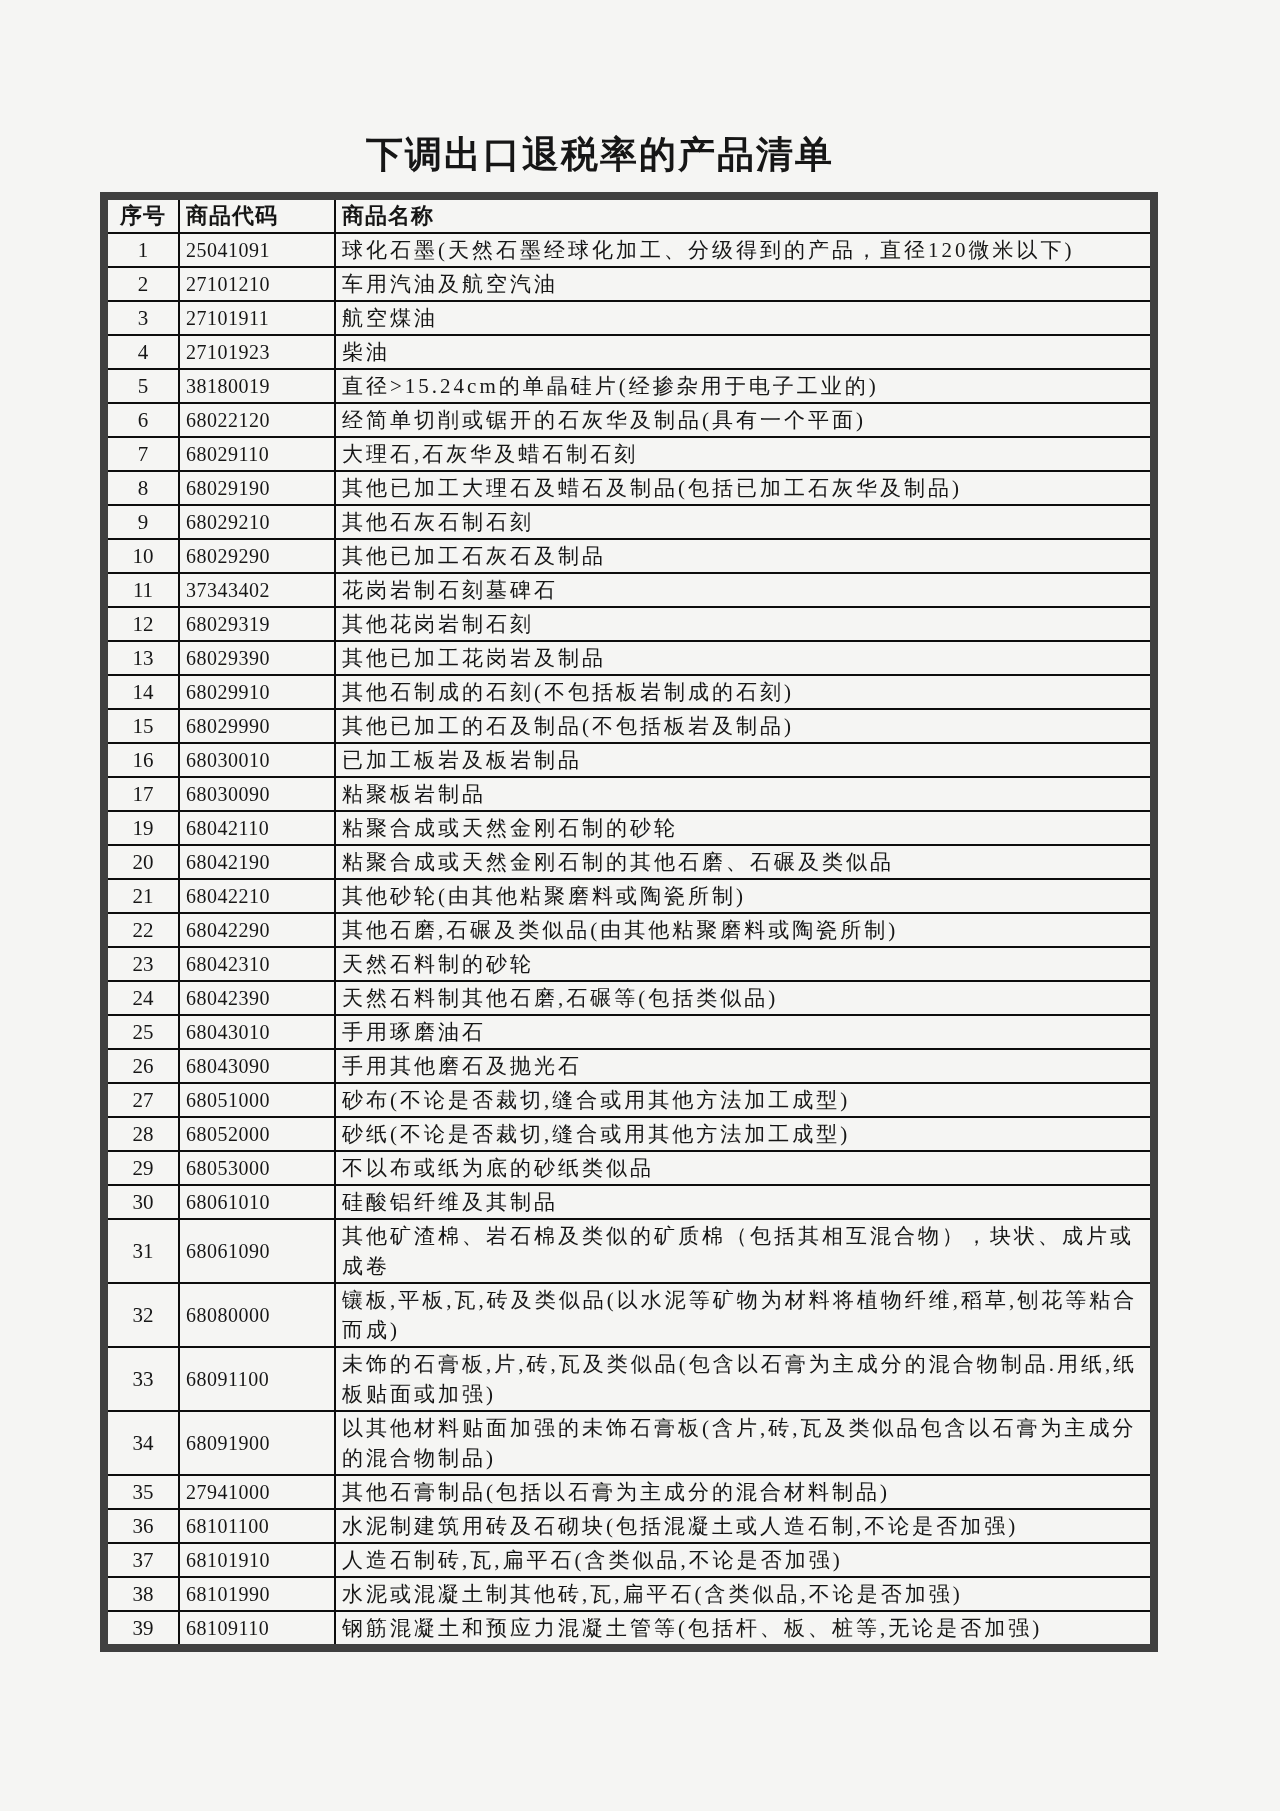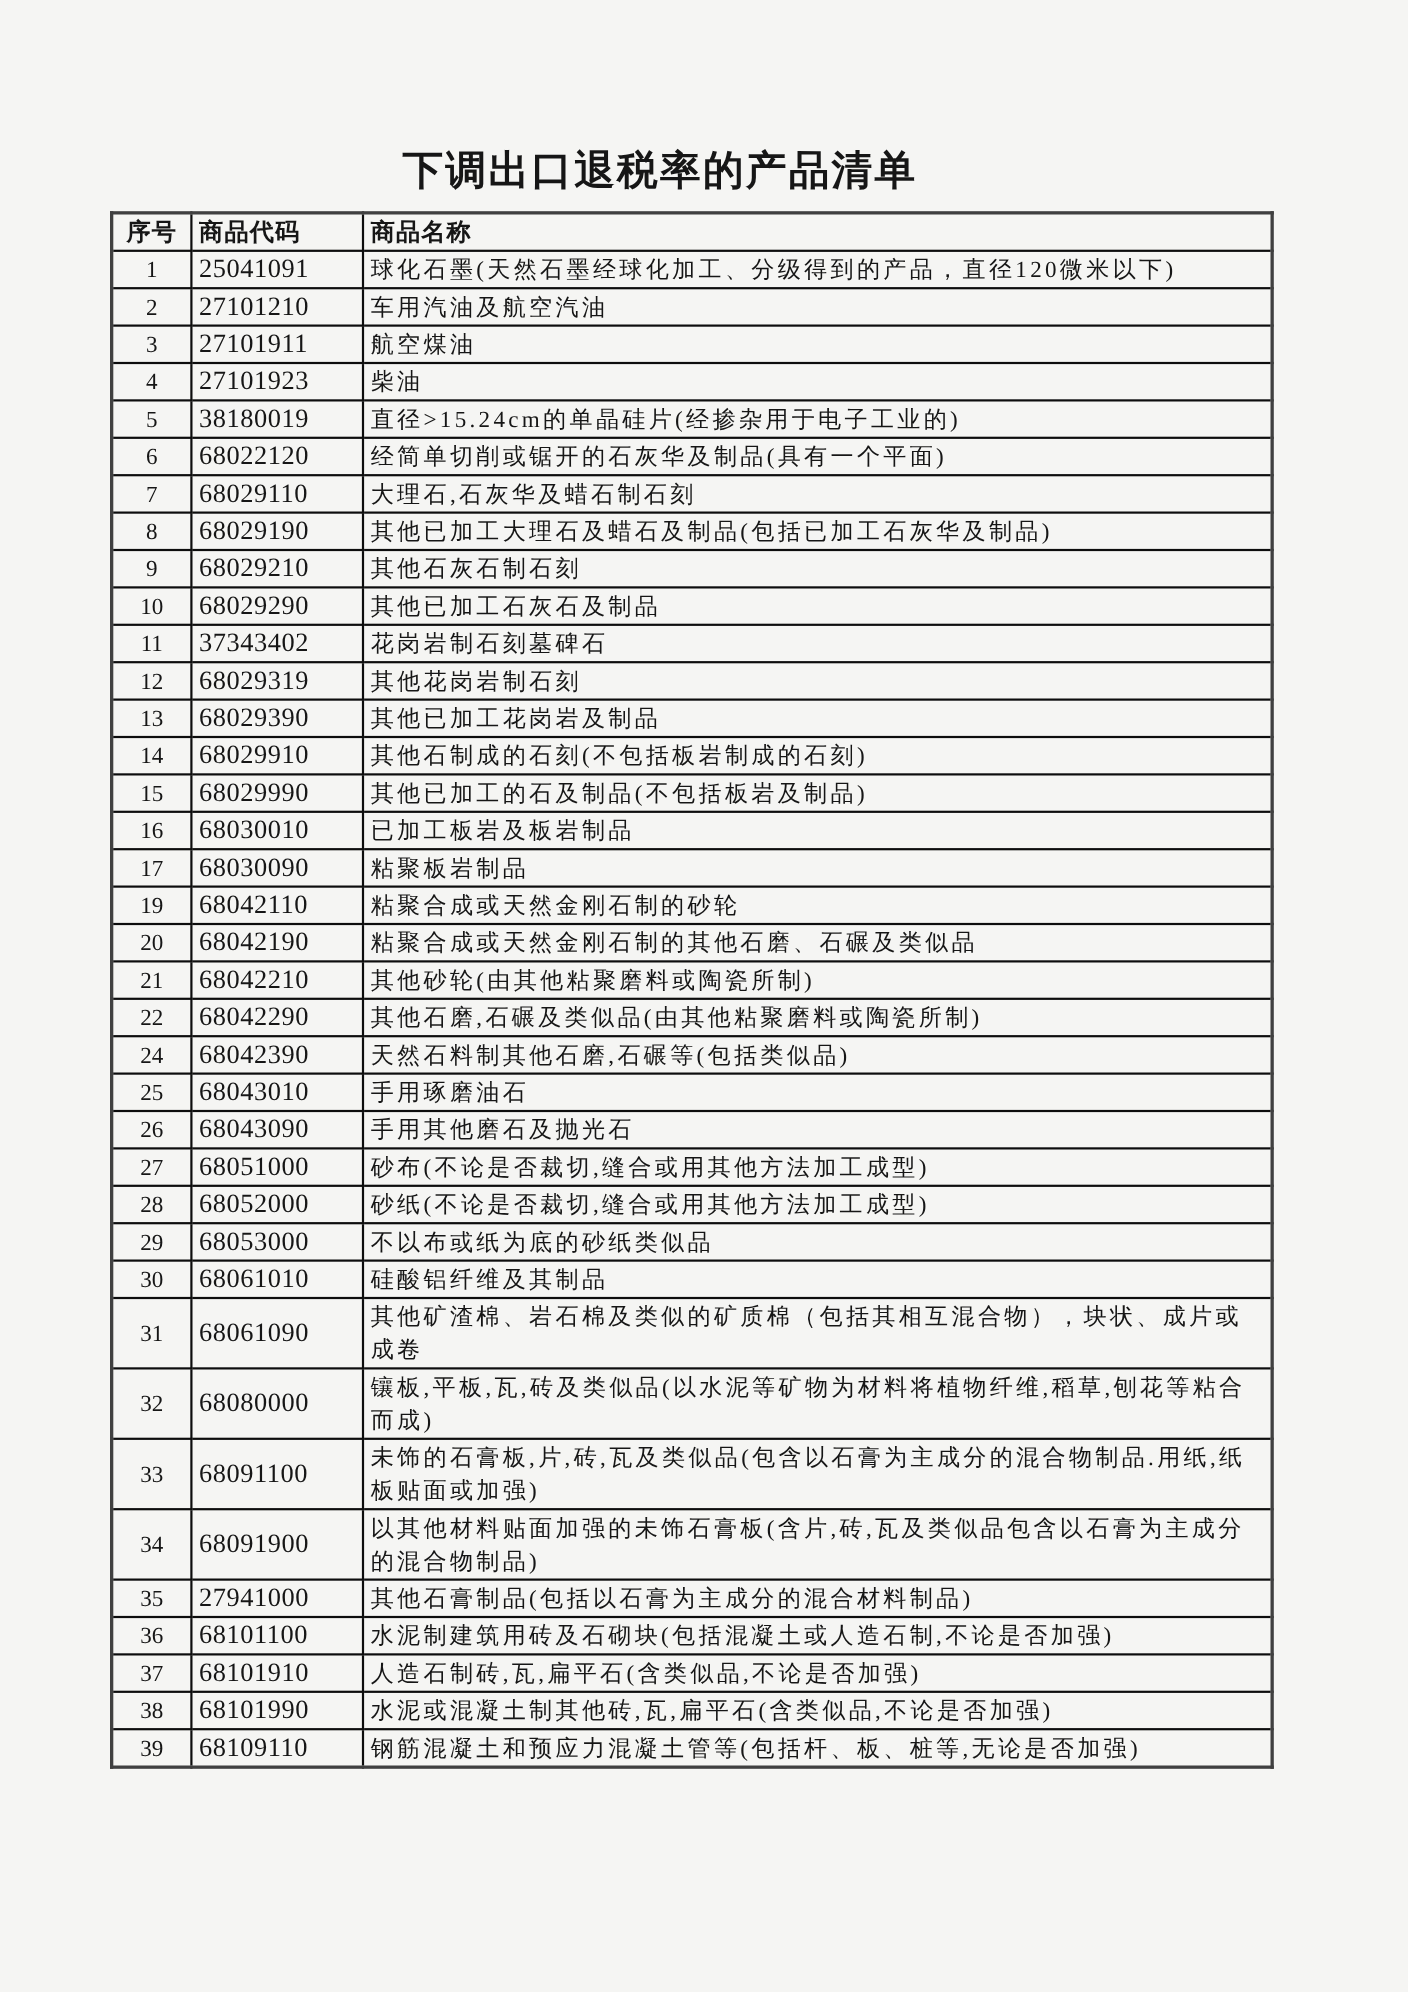--- a/index.html
+++ b/index.html
@@ -41,21 +41,21 @@
     background: transparent;
   }
   table.product-table th,
   table.product-table td {
     border: 2px solid #0d0d0d;
     padding: 1px 6px;
     vertical-align: middle;
     overflow: hidden;
   }
   table.product-table {
-    border: 3px solid #404040;
+    border: 8px solid #404040;
   }
   th.col-no, td.no   { width: 58px;  text-align: center; }
   th.col-code, td.code { width: 142px; text-align: left; padding-left: 10px; }
   th.col-name { text-align: left; }
   td.name { text-align: left; padding-left: 8px; }
   thead th {
     font-size: 22px;
     font-weight: bold;
     height: 28px;
     letter-spacing: 1px;
@@ -64,21 +64,21 @@
   th.col-code { text-align: left; padding-left: 8px; }
   tbody td {
     font-size: 21px;
     height: 30px;
     line-height: 29px;
   }
   td.no {
     font-size: 21px;
   }
   td.code {
-    font-size: 24px;
+    font-size: 20px;
     letter-spacing: 0.5px;
   }
   td.name {
     letter-spacing: 3px;
     line-height: 30px;
   }
 </style>
 </head>
 <body>
 
@@ -195,20 +195,25 @@
           <td class="no">21</td>
           <td class="code">68042210</td>
           <td class="name">其他砂轮(由其他粘聚磨料或陶瓷所制)</td>
         </tr>
         <tr>
           <td class="no">22</td>
           <td class="code">68042290</td>
           <td class="name">其他石磨,石碾及类似品(由其他粘聚磨料或陶瓷所制)</td>
         </tr>
         <tr>
+          <td class="no">23</td>
+          <td class="code">68042310</td>
+          <td class="name">天然石料制的砂轮</td>
+        </tr>
+        <tr>
           <td class="no">24</td>
           <td class="code">68042390</td>
           <td class="name">天然石料制其他石磨,石碾等(包括类似品)</td>
         </tr>
         <tr>
           <td class="no">25</td>
           <td class="code">68043010</td>
           <td class="name">手用琢磨油石</td>
         </tr>
         <tr>

